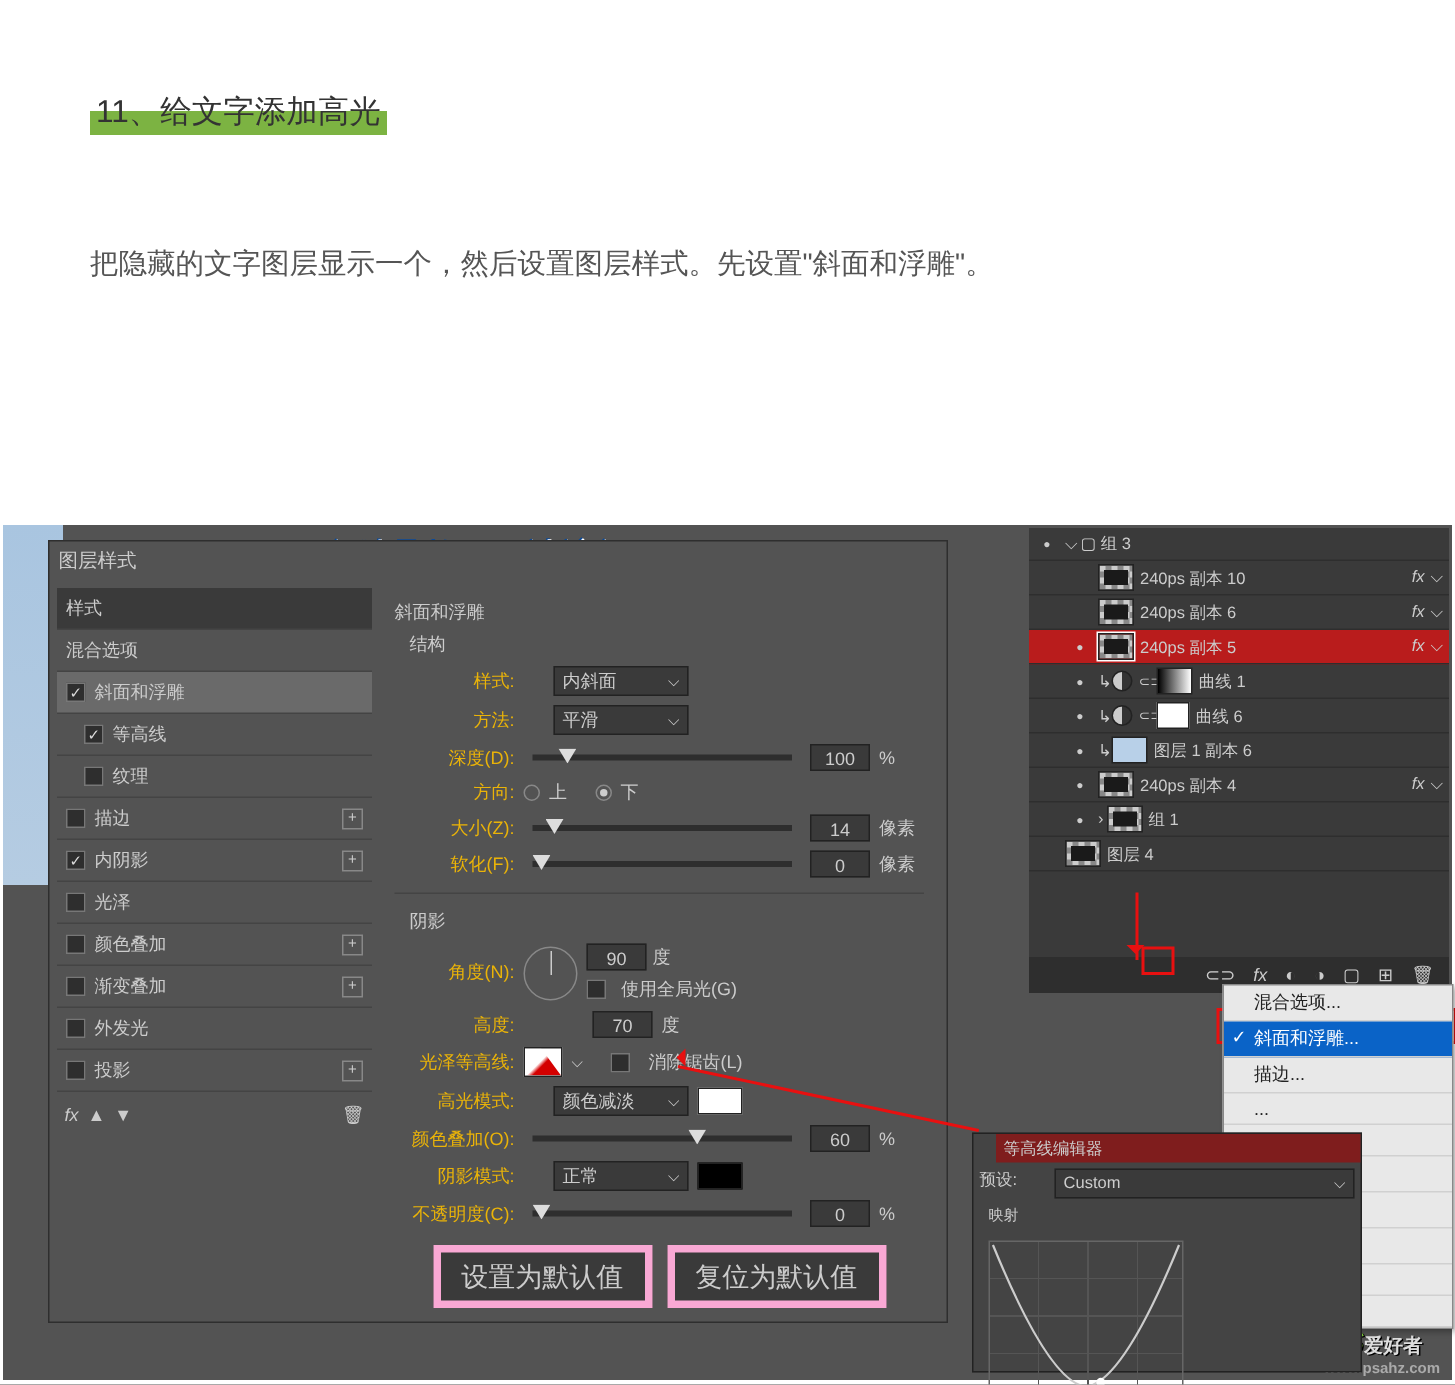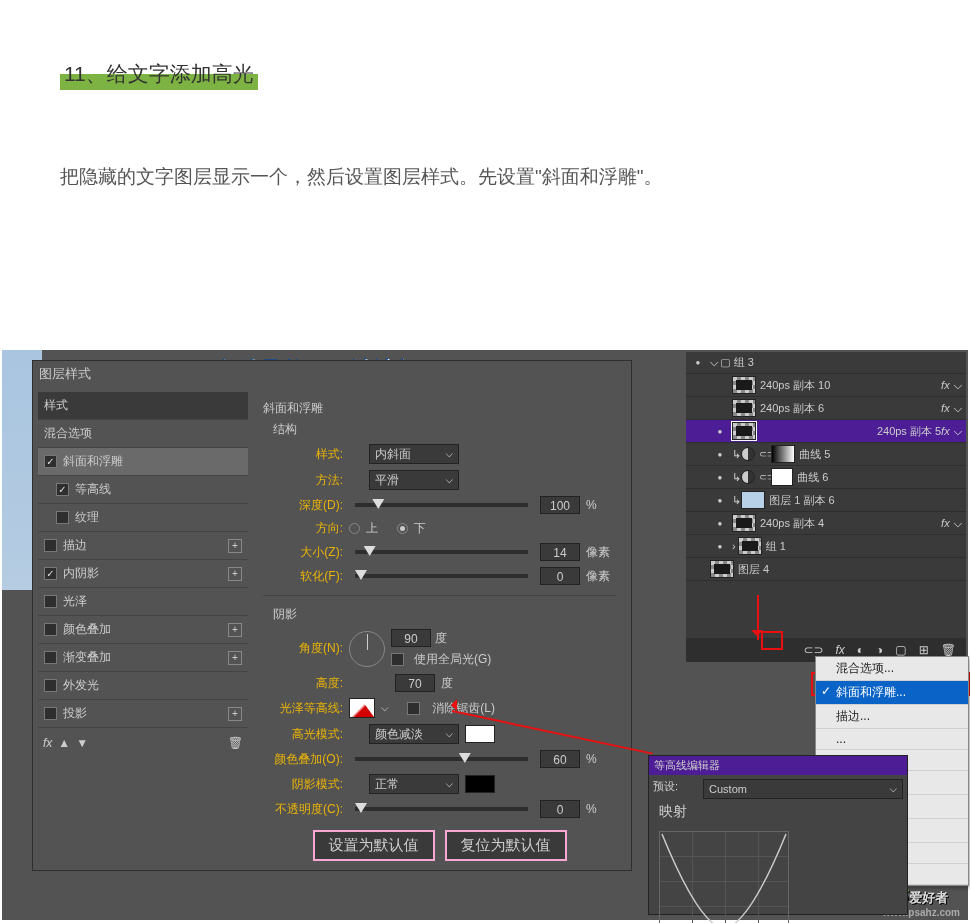--- a/index.html
+++ b/index.html
@@ -37,51 +37,51 @@
 .val-box { width: 40px; height: 18px; background: #3a3a3a; border: 1px solid #222; text-align: center; line-height: 18px; }
 .unit { width: 30px; }
 .radio { width: 11px; height: 11px; border: 1px solid #888; border-radius: 50%; display: inline-flex; align-items: center; justify-content: center; }
 .radio.on::after { content: ""; width: 5px; height: 5px; background: #ccc; border-radius: 50%; }
 .angle-widget { width: 36px; height: 36px; border: 1px solid #888; border-radius: 50%; position: relative; }
 .angle-widget::after { content: ""; position: absolute; width: 1px; height: 16px; background: #ccc; top: 2px; left: 50%; }
 .contour-thumb { width: 26px; height: 20px; background: #fff; position: relative; border: 1px solid #222; }
 .contour-thumb::after { content: ""; position: absolute; inset: 0; background: linear-gradient(135deg, #fff 45%, #d40000 55%); clip-path: polygon(0 0, 45% 0, 100% 100%, 0 100%); }
 .swatch-white { width: 30px; height: 18px; background: #fff; border: 1px solid #222; }
 .swatch-black { width: 30px; height: 18px; background: #000; border: 1px solid #222; }
-.btn { padding: 4px 14px; background: #3a3a3a; border: 2px solid #f9a8d4; color: #ccc; font-size: 15px; }
+.btn { padding: 4px 14px; background: #3a3a3a; border: 5px solid #f9a8d4; color: #ccc; font-size: 18px; }
 .buttons-row { display: flex; gap: 10px; justify-content: center; margin-top: 12px; }
 .divider-line { border-top: 1px solid #444; margin: 10px 0; }
 
 .layers-panel { position: absolute; right: 2px; top: 2px; width: 280px; height: 310px; background: #3a3a3a; color: #ccc; font-size: 11px; }
 .layer-row { display: flex; align-items: center; padding: 2px 4px; border-bottom: 1px solid #2e2e2e; min-height: 22px; }
 .eye { width: 16px; height: 16px; display: flex; align-items: center; justify-content: center; margin-right: 4px; }
 .eye.on::before { content: "●"; font-size: 8px; color: #ccc; }
 .fold { margin-right: 2px; }
 .thumb { width: 24px; height: 18px; background: repeating-conic-gradient(#888 0 25%, #ccc 0 50%) 0 0/8px 8px; margin-right: 4px; border: 1px solid #222; display: inline-block; position: relative; }
 .thumb.sel { outline: 1px solid #fff; }
 .thumb.dark::after { content: ""; position: absolute; inset: 3px; background: #1a1a1a; }
 .thumb.blue::after { content: ""; position: absolute; inset: 0; background: #b8d0e8; }
 .thumb.grad::after { content: ""; position: absolute; inset: 0; background: linear-gradient(to right, #000, #fff); }
 .link-icon { width: 10px; margin-right: 2px; font-size: 9px; }
 .layer-name { flex: 1; }
 .fx-label { margin-right: 4px; font-style: italic; }
-.layer-row.selected { background: #4c1d95; text-align: right; }
+.layer-row.selected { background: #b91c1c; }
 .half-circle { width: 14px; height: 14px; border-radius: 50%; background: linear-gradient(90deg, #ccc 50%, #333 50%); margin-right: 4px; border: 1px solid #222; }
 .mask-thumb { width: 22px; height: 18px; background: #fff; margin-right: 4px; border: 1px solid #222; }
 .layers-footer { position: absolute; bottom: 0; left: 0; right: 0; height: 24px; background: #2e2e2e; display: flex; align-items: center; justify-content: flex-end; gap: 12px; padding: 0 10px; font-size: 12px; }
 .layers-footer span { color: #ccc; }
 
 .fx-menu { position: absolute; right: -1px; top: 306px; width: 154px; background: #e8e8e8; border: 1px solid #888; box-shadow: 2px 2px 4px rgba(0,0,0,0.3); z-index: 5; }
 .fx-menu-item { padding: 3px 12px 3px 20px; font-size: 12px; position: relative; color: #222; border-bottom: 1px solid #d0d0d0; }
 .fx-menu-item.hl { background: #0a63c7; color: #fff; }
 .fx-menu-item.checked::before { content: "✓"; position: absolute; left: 5px; }
 .red-box-menu { position: absolute; border: 2px solid #e81010; }
 
 .contour-editor { position: absolute; right: 60px; top: 405px; width: 260px; height: 160px; background: #444; border: 1px solid #222; color: #ccc; font-size: 11px; z-index: 6; }
-.contour-editor .hdr { background: #4c1d95; padding: 2px 5px; }
+.contour-editor .hdr { background: #7f1d1d; padding: 2px 5px; margin-left: 15px; }
 .contour-grid { margin: 10px; width: 130px; height: 100px; border: 1px solid #666; position: relative; background: repeating-linear-gradient(to right, transparent 0 32px, #555 32px 33px), repeating-linear-gradient(to bottom, transparent 0 24px, #555 24px 25px); }
 .contour-curve { position: absolute; inset: 0; }
 
 .arrow-line { position: absolute; border-top: 2px solid #e81010; transform-origin: left center; }
 .arrow-head { position: absolute; width: 0; height: 0; border: 6px solid transparent; }
 
 .watermark { position: absolute; left: 190px; top: 6px; font-size: 22px; font-weight: bold; color: #fff; text-shadow: 2px 2px 0 #000, -1px -1px 0 #0a4a9a; letter-spacing: 1px; }
 .watermark .url { color: #3fe0e0; }
 .ps-logo { position: absolute; right: 8px; bottom: 2px; font-size: 20px; font-weight: bold; color: #7ec93e; font-style: italic; text-shadow: 1px 1px 0 #000; }
 .ps-logo .cn { font-size: 13px; color: #ddd; font-style: normal; }
@@ -294,21 +294,21 @@
         <span class="layer-name">240ps 副本 5</span>
         <span class="fx-label">fx</span>
         <span>⌵</span>
       </div>
     <div class="layer-row" style="padding-left:26px">
         <span class="eye on"></span>
         <span>↳</span>
         <span class="half-circle"></span>
         <span class="link-icon">⊂⊃</span>
         <span class="thumb grad"></span>
-        <span class="layer-name">曲线 5</span>
+        <span class="layer-name">曲线 1</span>
       </div>
     <div class="layer-row" style="padding-left:26px">
         <span class="eye on"></span>
         <span>↳</span>
         <span class="half-circle"></span>
         <span class="link-icon">⊂⊃</span>
         <span class="mask-thumb"></span>
         <span class="layer-name">曲线 6</span>
       </div>
     <div class="layer-row" style="padding-left:26px">
@@ -363,21 +363,21 @@
 
   <div class="contour-editor">
     <div class="hdr">等高线编辑器</div>
     <div style="display:flex;gap:5px;padding:4px">
         <span>预设:</span>
         <div class="select-box" style="flex:1">
           <span>Custom</span>
           <span class="caret">⌵</span>
         </div>
       </div>
-    <div style="padding:0 10px;font-size:14px">映射</div>
+    <div style="padding:0 10px;font-size:10px">映射</div>
     <div class="contour-grid">
       <svg class="contour-curve" viewBox="0 0 130 100">
           <path d="M 2 2 Q 40 95 65 98 Q 90 95 128 2" stroke="#ccc" fill="none" stroke-width="1.5"></path>
           <circle cx="75" cy="95" r="3" fill="#fff"></circle>
         </svg>
     </div>
   </div>
 
   <div class="arrow-line" style="left:755px; top:245px; width:3px; height:45px; border-top:none; border-left:2px solid #e81010;"></div>
   <div class="arrow-head" style="left:749px; top:280px; border-top-color:#e81010;"></div>

